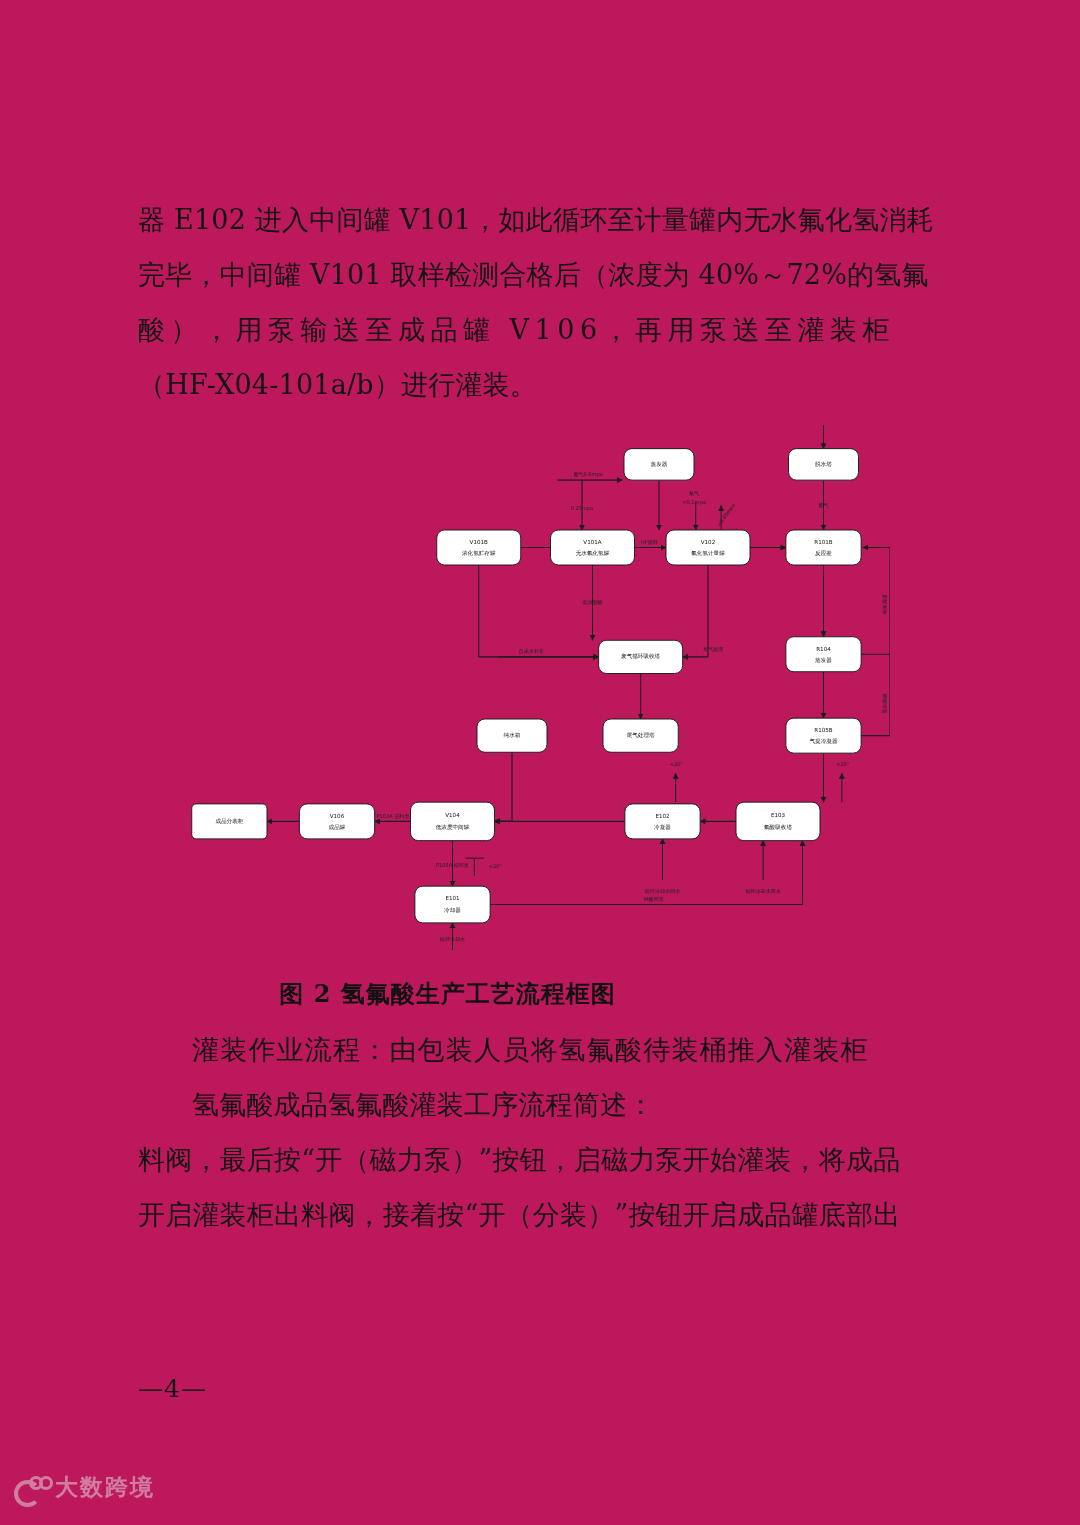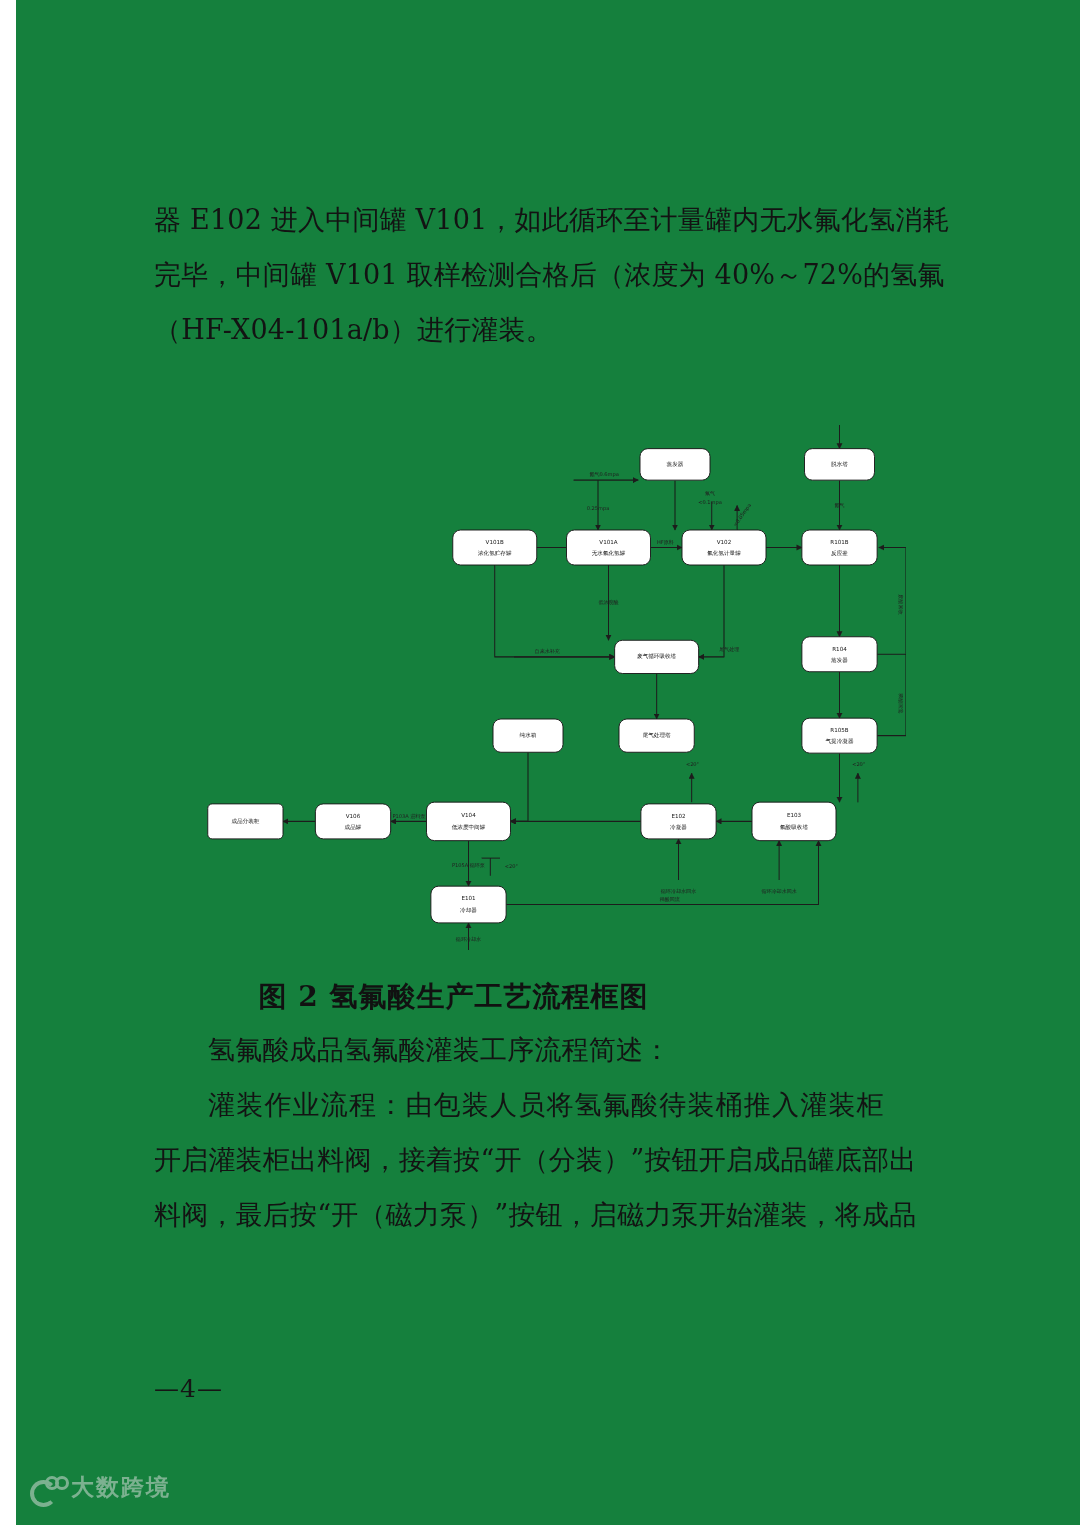--- a/index.html
+++ b/index.html
@@ -13,22 +13,21 @@
     position: relative;
     font-family: "DejaVu Serif", "Liberation Serif", serif;
     color: #111;
     overflow: hidden;
   }
 
   
   .page {
     position: absolute;
     inset: 0;
-    background: #15803d;
-    margin-left: 16px;
+    background: #be185d;
   }
 
   
   .body-text {
     position: absolute;
     left: 138px;
     width: 812px;
     font-size: 27px;
     line-height: 55px;
     letter-spacing: 0.2px;
@@ -45,24 +44,24 @@
     justify-content: space-between;
   }
   .line.just > span { display: inline-block; }
 
   .indent-1 { padding-left: 54px; }
 
   
   .fig-caption {
     position: absolute;
     top: 978px;
-    left: 0;
+    left: 10px;
     width: 875px;
     text-align: center;
-    font-size: 28px;
+    font-size: 24px;
     font-weight: bold;
     letter-spacing: 1px;
     color: #111;
   }
 
   
   .page-number {
     position: absolute;
     top: 1374px;
     left: 138px;
@@ -151,20 +150,23 @@
 <body>
 
 <div class="page">
 
   <div class="body-text para-top">
     <div class="line just">
       <span>器 E102 进入中间罐 V101，如此循环至计量罐内无水氟化氢消耗</span>
     </div>
     <div class="line just">
       <span>完毕，中间罐 V101 取样检测合格后（浓度为 40%～72%的氢氟</span>
+    </div>
+    <div class="line just" style="letter-spacing:5.5px">
+      <span>酸），用泵输送至成品罐 V106，再用泵送至灌装柜</span>
     </div>
     <div class="line">
       <span>（HF-X04-101a/b）进行灌装。</span>
     </div>
   </div>
 
   <div class="diagram">
     <svg viewBox="0 0 800 600" width="700" height="575" xmlns="http://www.w3.org/2000/svg">
       <defs>
         <filter id="scanblur" x="-5%" y="-5%" width="110%" height="110%">
@@ -332,31 +334,31 @@
           <text class="edgetext" x="349" y="505">&lt;20°</text>
           <text class="edgetext" x="530" y="542">稀酸回流</text>
         </g>
       </g>
     </svg>
   </div>
 
   <div class="fig-caption">图 2 氢氟酸生产工艺流程框图</div>
 
   <div class="body-text para-mid">
+    <div class="line indent-1" style="letter-spacing:1.2px">
+      <span>灌装作业流程：由包装人员将氢氟酸待装桶推入灌装柜</span>
+    </div>
     <div class="line indent-1">
       <span>氢氟酸成品氢氟酸灌装工序流程简述：</span>
     </div>
-    <div class="line indent-1" style="letter-spacing:1.2px">
-      <span>灌装作业流程：由包装人员将氢氟酸待装桶推入灌装柜</span>
+    <div class="line">
+      <span>料阀，最后按“开（磁力泵）”按钮，启磁力泵开始灌装，将成品</span>
     </div>
     <div class="line">
       <span>开启灌装柜出料阀，接着按“开（分装）”按钮开启成品罐底部出</span>
-    </div>
-    <div class="line">
-      <span>料阀，最后按“开（磁力泵）”按钮，启磁力泵开始灌装，将成品</span>
     </div>
   </div>
 
   <div class="page-number">—4—</div>
 
   <div class="watermark">
     <span class="wm-logo">
       <span class="c-arc"></span>
       <span class="dot-a"></span>
       <span class="dot-b"></span>

